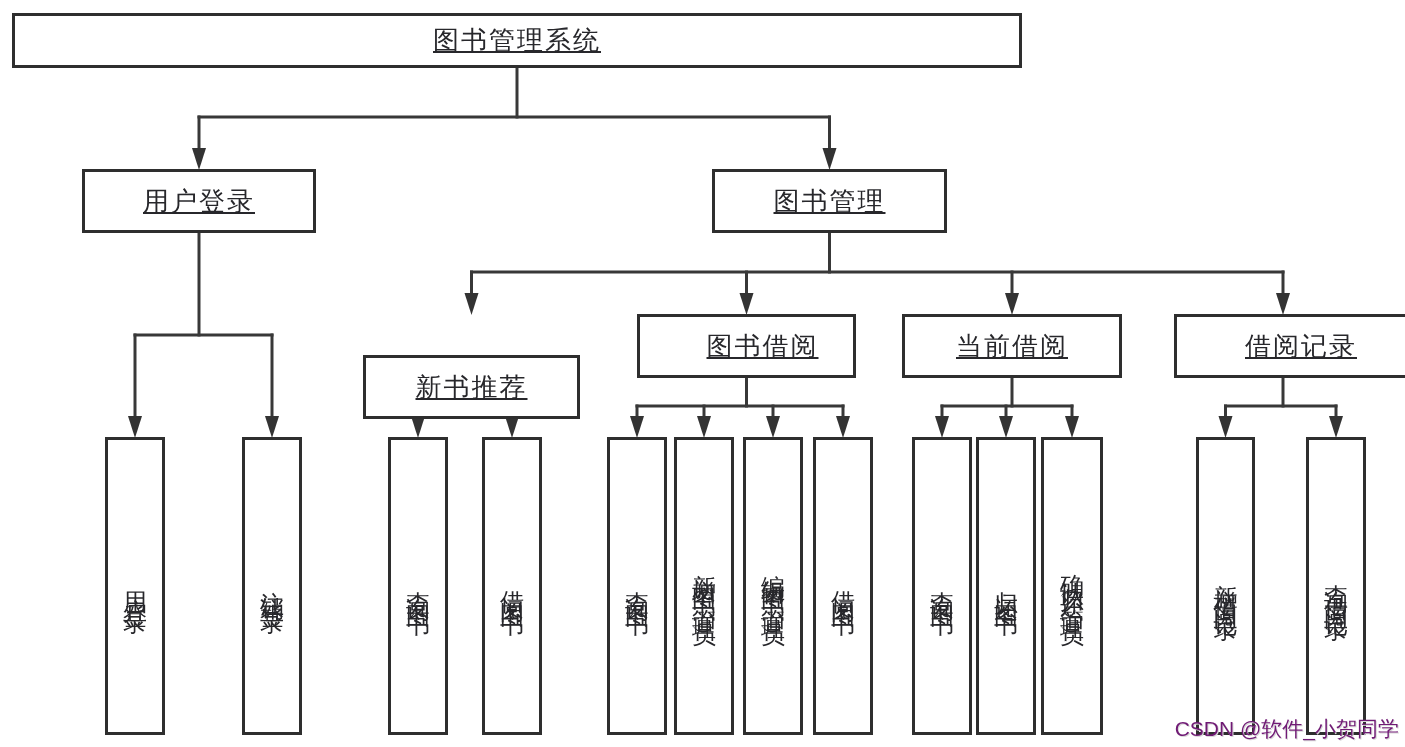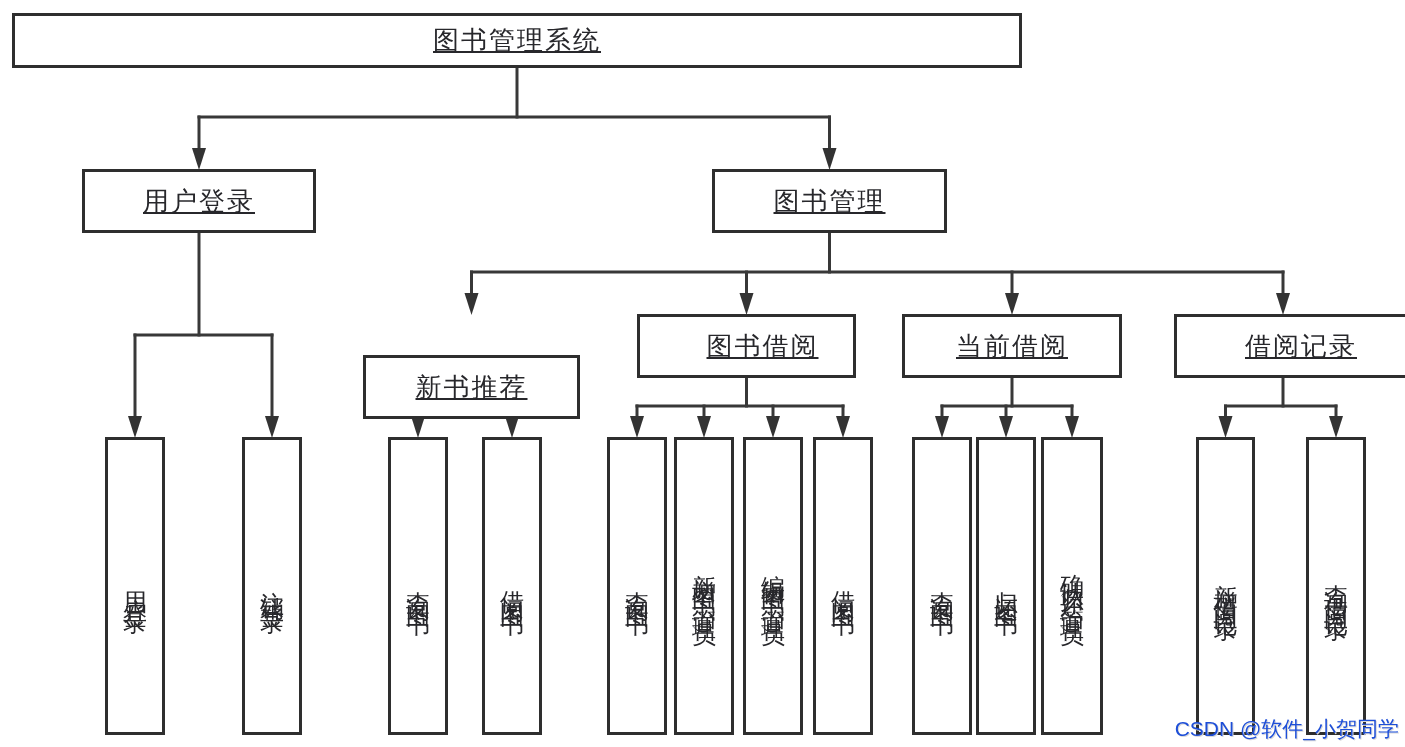--- a/index.html
+++ b/index.html
@@ -34,21 +34,21 @@
     text-orientation:mixed;
     font-size:24px;
     letter-spacing:7px;
     line-height:1;
   }
   .watermark{
     position:absolute;
     right:6px;
     bottom:4px;
     font-size:21px;
-    color:#1d4ed8;
+    color:#701a75;
     text-shadow:1px 1px 0 #d9d9d9;
     white-space:nowrap;
   }
 </style>
 </head>
 <body>
 
 <div class="canvas">
   <svg id="wires" width="1405" height="747">
       <line x1="517" y1="68" x2="517" y2="117"></line>

